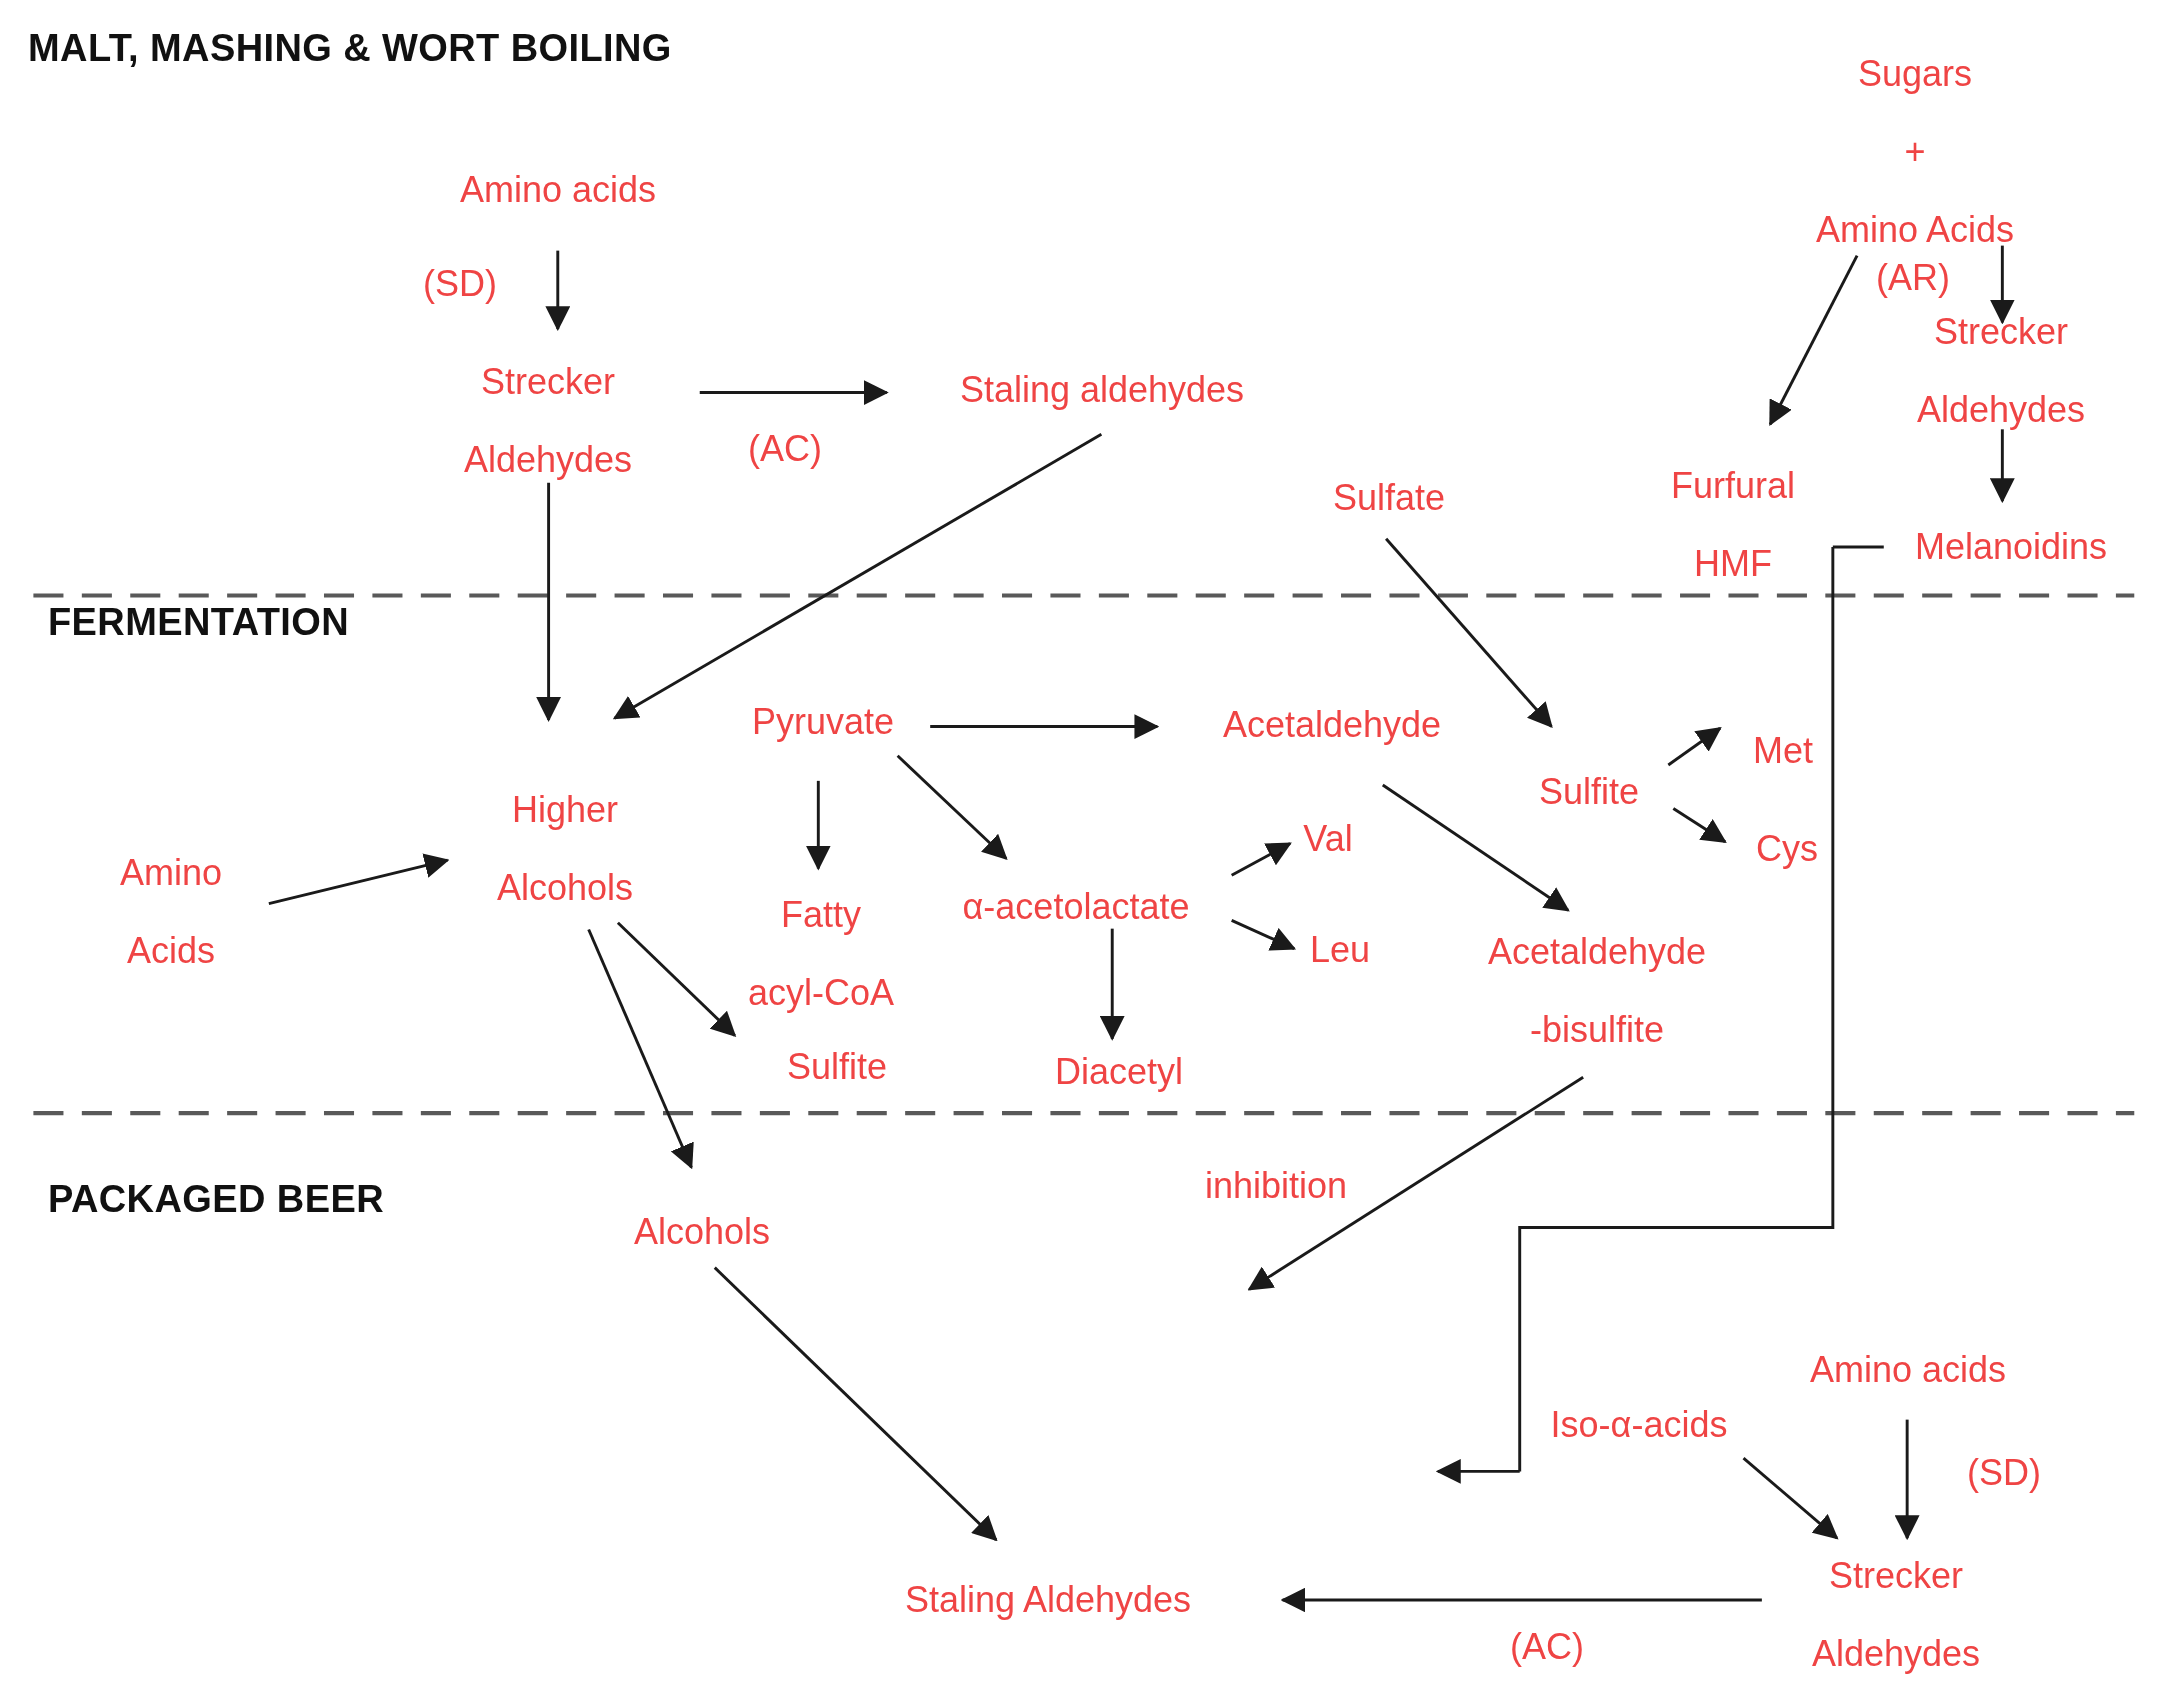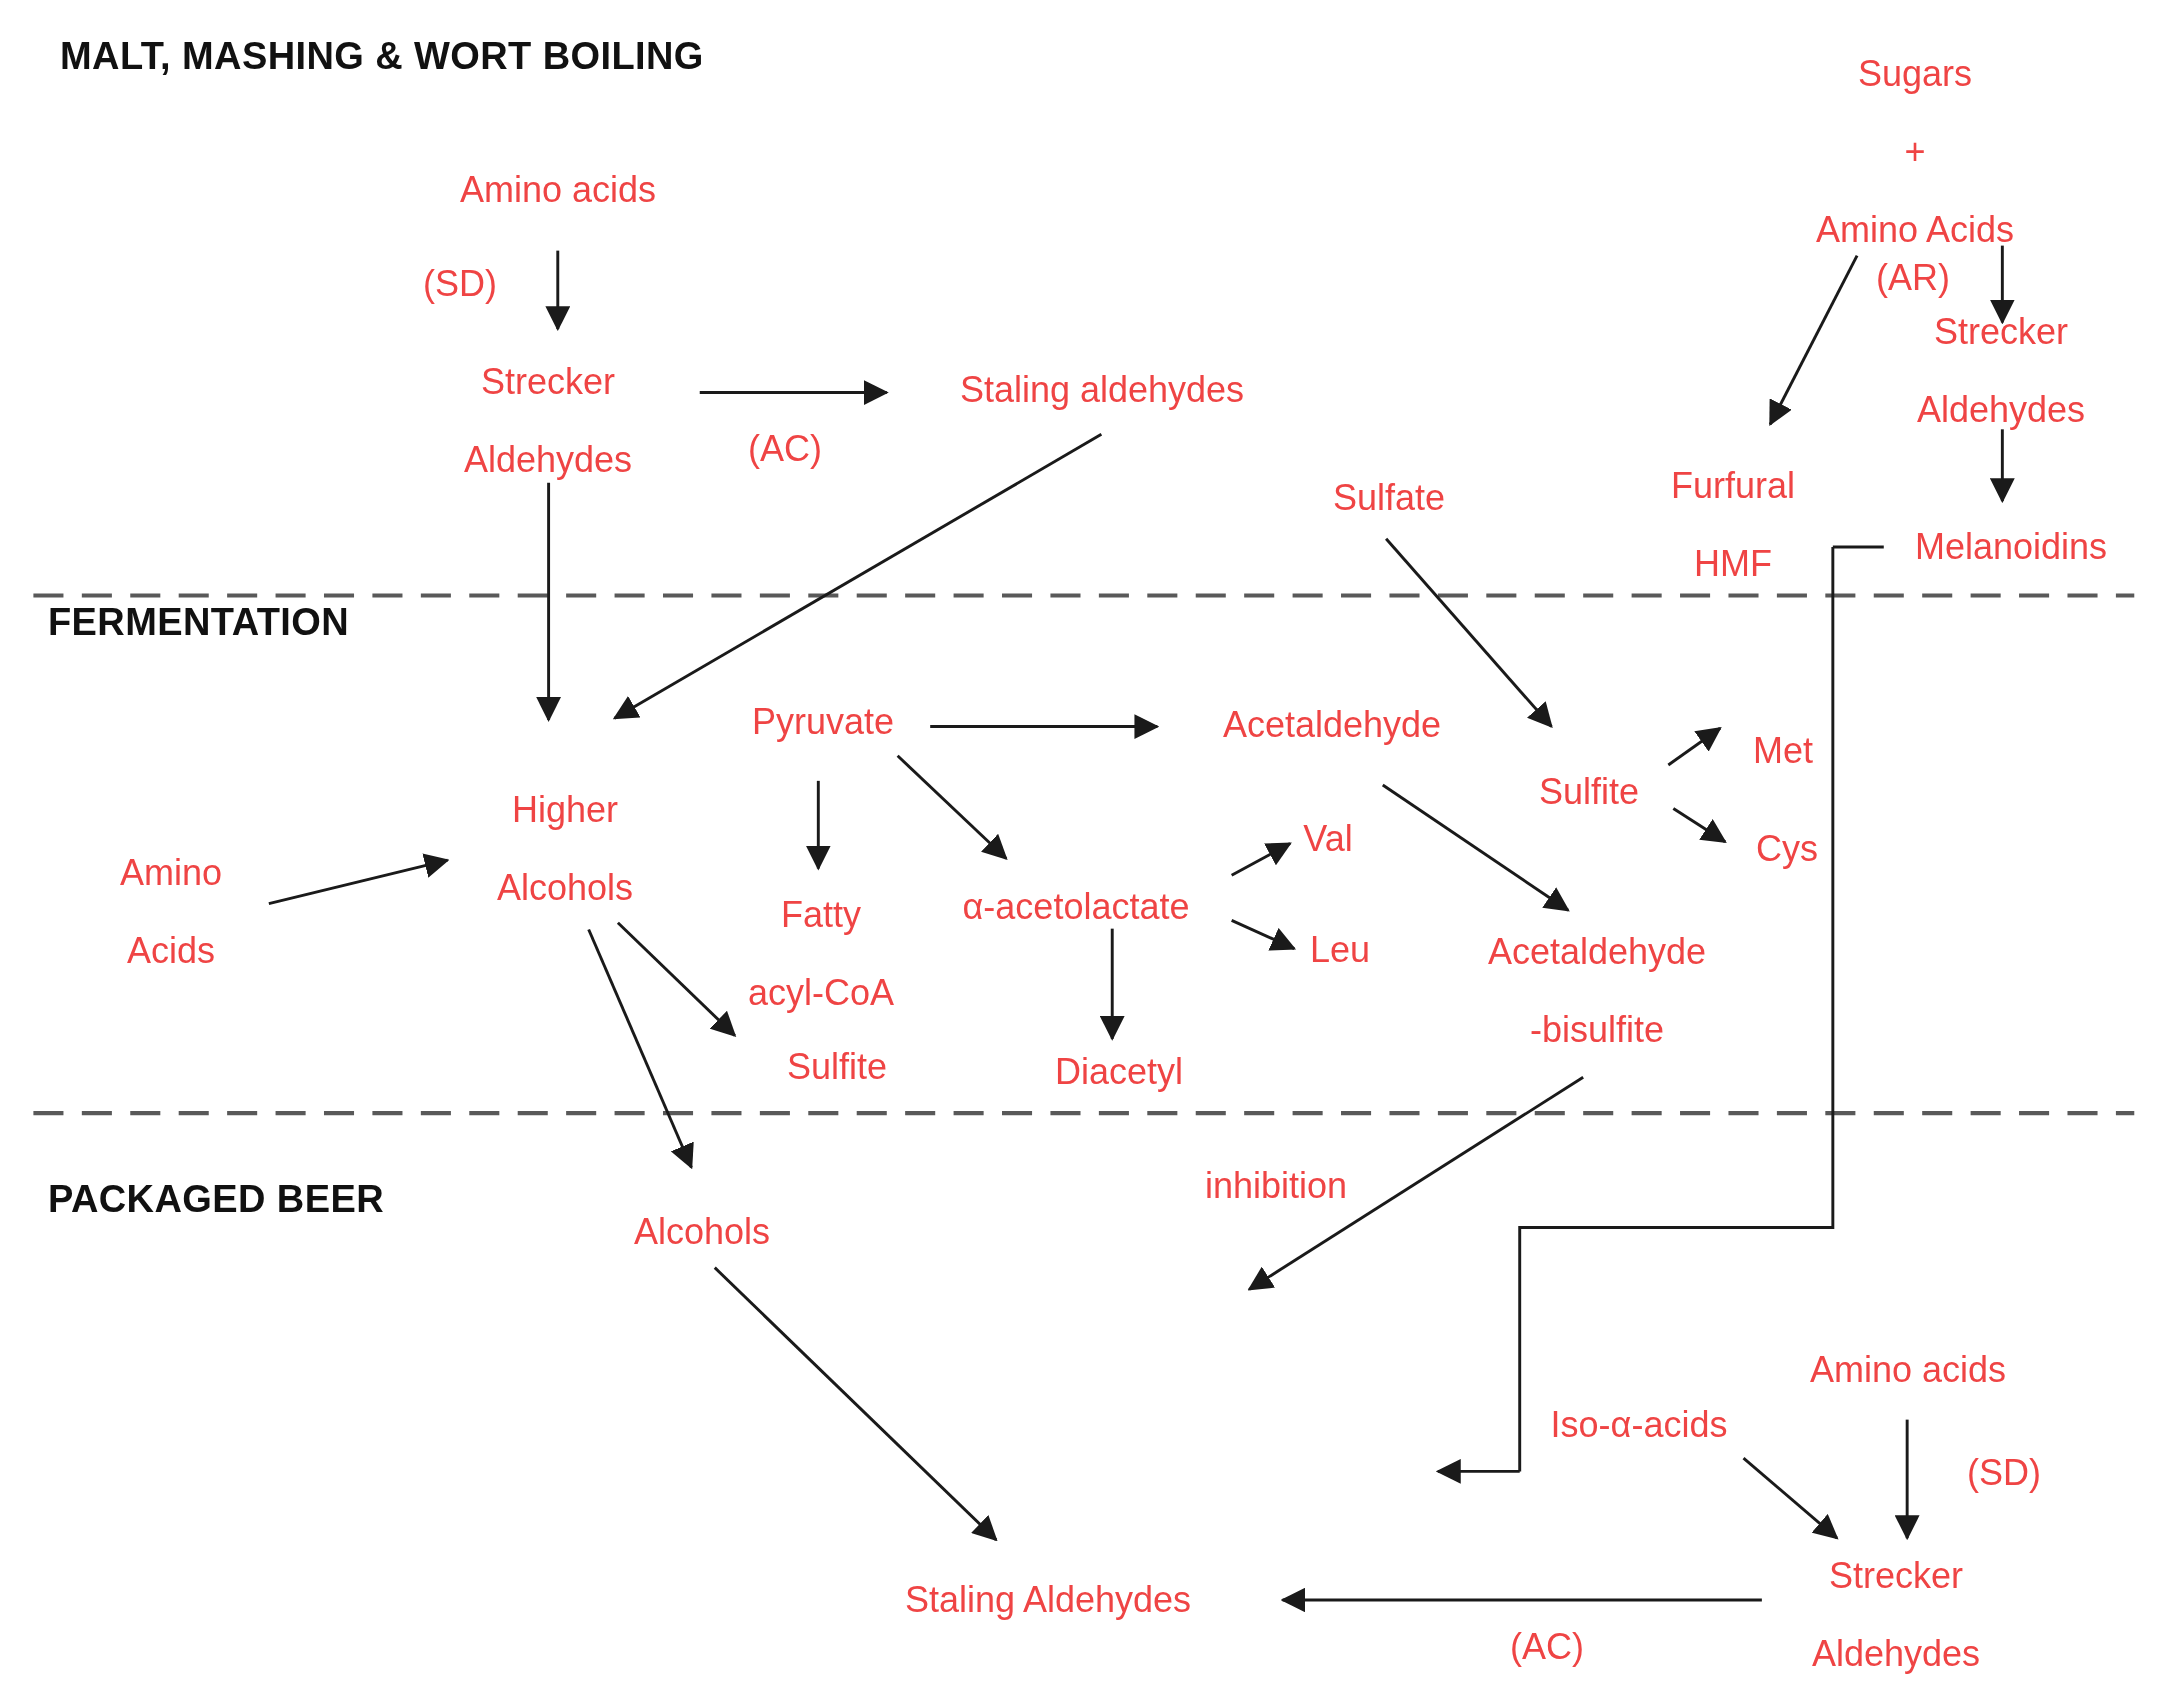--- a/index.html
+++ b/index.html
@@ -76,21 +76,21 @@
       <line x1="705" y1="1113" x2="828" y2="1398" marker-end="url(#arrow)"></line>
 
       <line x1="1896" y1="1290" x2="1496" y2="1544" marker-end="url(#arrow)"></line>
       <line x1="856" y1="1518" x2="1193" y2="1844" marker-end="url(#arrow)"></line>
       <line x1="2284" y1="1700" x2="2284" y2="1842" marker-end="url(#arrow)"></line>
       <line x1="2088" y1="1746" x2="2200" y2="1842" marker-end="url(#arrow)"></line>
       <line x1="2110" y1="1916" x2="1536" y2="1916" marker-end="url(#arrow)"></line>
     </g>
   </svg>
 
-  <div class="section-label" style="left:28px;top:56px;margin-left:32px;">MALT, MASHING &amp; WORT BOILING</div>
+  <div class="section-label" style="left:28px;top:48px;">MALT, MASHING &amp; WORT BOILING</div>
   <div class="section-label" style="left:48px;top:622px;">FERMENTATION</div>
   <div class="section-label" style="left:48px;top:1199px;">PACKAGED BEER</div>
 
   <div class="node" style="left:558px;top:190px;">Amino acids</div>
   <div class="node" style="left:460px;top:284px;">(SD)</div>
   <div class="node" style="left:548px;top:421px;">Strecker
 Aldehydes</div>
   <div class="node" style="left:785px;top:449px;">(AC)</div>
   <div class="node" style="left:1102px;top:390px;">Staling aldehydes</div>
   <div class="node" style="left:1389px;top:498px;">Sulfate</div>

